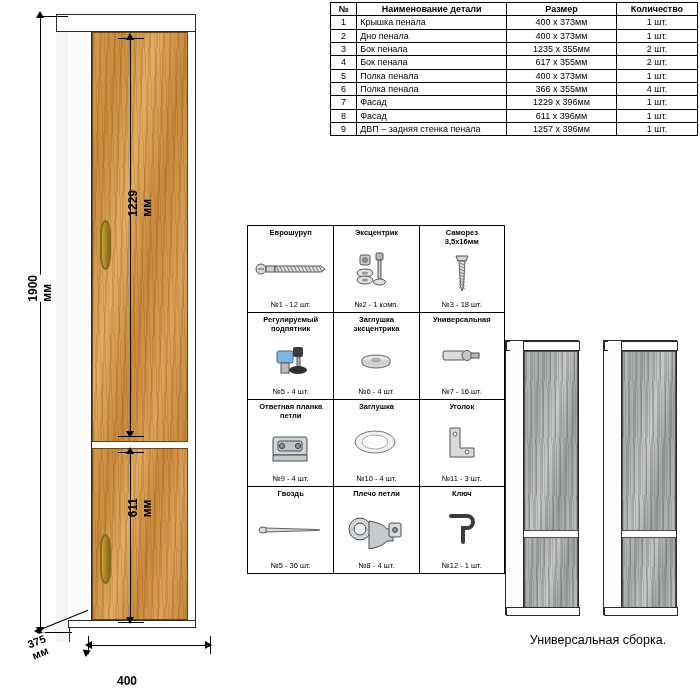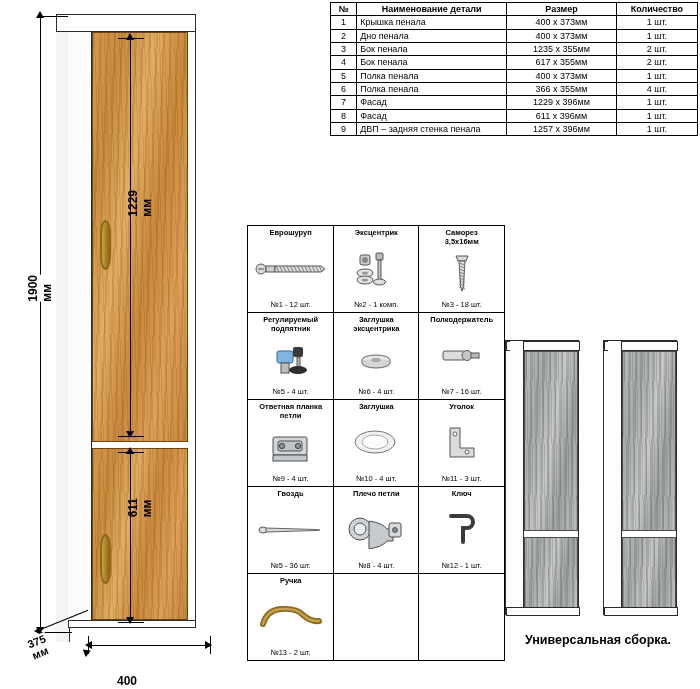--- a/index.html
+++ b/index.html
@@ -120,21 +120,21 @@
       linear-gradient(100deg,#b9bcbb 0%,#a6aaa9 25%,#c6c9c7 50%,#9fa3a2 72%,#bcbfbe 100%);
     border:1px solid #4a4d4c;box-sizing:border-box;
   }
   .gdoor.top{top:10px;height:180px;}
   .gdoor.bot{top:196px;height:72px;}
   .gside{position:absolute;left:4px;top:0;width:14px;height:275px;background:#fdfdfd;border-right:1px solid #2b2b2b;box-sizing:border-box;}
   .gtop{position:absolute;left:0;top:0;width:74px;height:10px;background:#fff;border:1.5px solid #2b2b2b;box-sizing:border-box;}
   .gbase{position:absolute;left:0;top:266px;width:74px;height:9px;background:#fff;border:1.5px solid #2b2b2b;box-sizing:border-box;}
   #caption-universal{
     position:absolute;left:498px;top:633px;width:200px;
-    text-align:center;font-size:12.5px;font-weight:bold;
+    text-align:center;font-size:12.5px;font-weight:normal;
   }
 </style>
 </head>
 <body>
 
 <table class="abs" id="parts-table">
   <thead>
     <tr>
       <th class="c0">№</th>
       <th class="c1">Наименование детали</th>
@@ -354,21 +354,21 @@
                 <ellipse cx="20" cy="9" rx="14" ry="5" fill="#e6e6e6" stroke="#666"></ellipse>
                 <path d="M6 9 v3 a14 5 0 0 0 28 0 v-3" fill="#d4d4d4" stroke="#666"></path>
                 <ellipse cx="20" cy="9" rx="5" ry="2" fill="#aaa"></ellipse>
               </svg>
             </div>
             <div class="qty">№6 - 4 шт.</div>
           </div>
         </td>
         <td>
           <div class="hw">
-            <div class="title">Полкодержатель</div>
+            <div class="title">Универсальная</div>
             <div class="art">
               <svg width="46" height="22" viewBox="0 0 46 22">
                 <rect x="4" y="6" width="22" height="9" rx="2" fill="#dcdcdc" stroke="#555"></rect>
                 <circle cx="28" cy="10.5" r="5" fill="#c7c7c7" stroke="#555"></circle>
                 <rect x="32" y="8" width="8" height="5" fill="#b9b9b9" stroke="#555"></rect>
               </svg>
             </div>
             <div class="qty">№7 - 16 шт.</div>
           </div>
         </td>
@@ -448,36 +448,20 @@
           <div class="hw">
             <div class="title">Ключ</div>
             <div class="art">
               <svg width="34" height="36" viewBox="0 0 34 36">
                 <path d="M6 4 h16 a6 6 0 0 1 0 12 h-4 v14" fill="none" stroke="#3b3b3b" stroke-width="4" stroke-linecap="round"></path>
               </svg>
             </div>
             <div class="qty">№12 - 1 шт.</div>
           </div>
         </td>
-      </tr>
-      <tr>
-        <td>
-          <div class="hw">
-            <div class="title">Ручка</div>
-            <div class="art">
-              <svg width="64" height="30" viewBox="0 0 64 30">
-                <path d="M4 22 q4 -14 18 -15 q16 -1 22 6 q8 7 16 6" fill="none" stroke="#8a6a22" stroke-width="6" stroke-linecap="round"></path>
-                <path d="M4 22 q4 -14 18 -15 q16 -1 22 6 q8 7 16 6" fill="none" stroke="#c6a24a" stroke-width="2.4" stroke-linecap="round"></path>
-              </svg>
-            </div>
-            <div class="qty">№13 - 2 шт.</div>
-          </div>
-        </td>
-        <td class="blank"></td>
-        <td class="blank"></td>
       </tr>
     </tbody>
 </table>
 
 <div class="abs" id="cabinet-right">
   <div class="gcab" style="left:0;">
     <div class="gtop"></div>
     <div class="gside"></div>
     <div class="gdoor top"></div>
     <div class="gdoor bot"></div>

